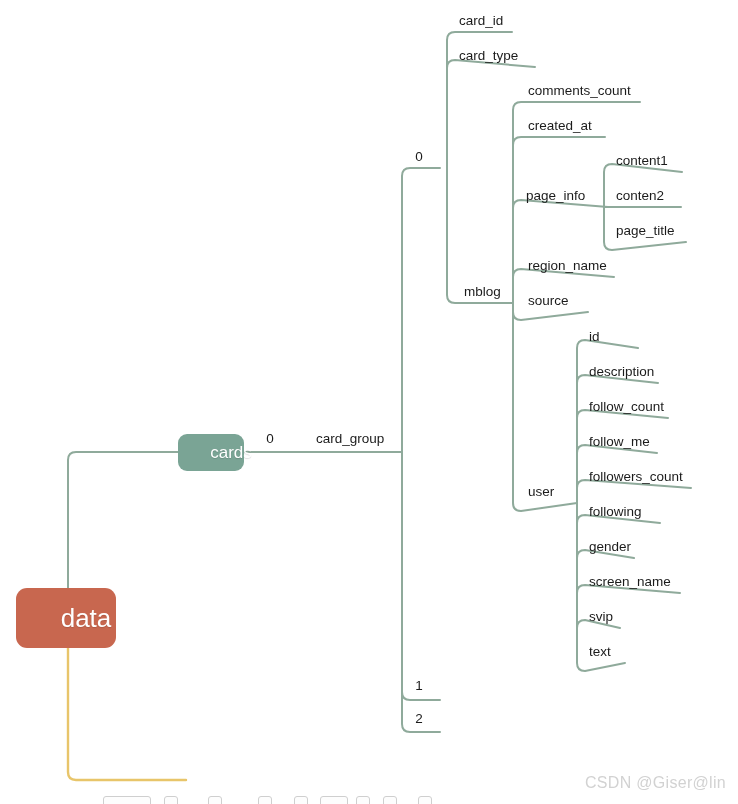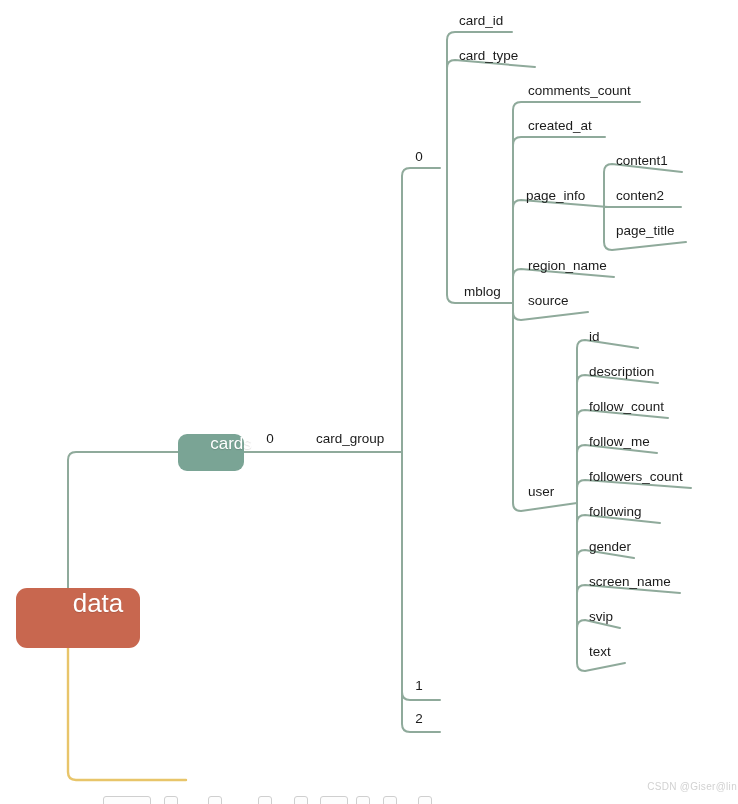--- a/index.html
+++ b/index.html
@@ -49,21 +49,21 @@
   }
   .idx-label {
     font-family: "Liberation Sans", sans-serif;
     font-size: 13.5px;
     fill: #1b1b1b;
   }
   .node-box {
     position: absolute;
     border-radius: 9px;
     display: flex;
-    align-items: flex-start;
+    align-items: center;
     justify-content: center;
     color: #ffffff;
     box-sizing: border-box;
     text-shadow: 0 1px 1px rgba(0,0,0,0.13);
     padding-left: 40px;
   }
   .node-data {
     background: #c8674f;
     font-size: 26px;
     border-radius: 11px;
@@ -73,24 +73,24 @@
     font-size: 17px;
   }
   .node-pageinfo {
     background: #f0d587;
     color: #2a2a2a;
     font-size: 16px;
     text-shadow: none;
   }
   .watermark {
     position: absolute;
-    right: 1px;
+    right: 12px;
     bottom: 12px;
     font-family: "Liberation Sans", sans-serif;
-    font-size: 10px;
+    font-size: 16px;
     color: #d2d2d2;
     letter-spacing: 0.3px;
     user-select: none;
   }
   .bottom-strip {
     position: absolute;
     left: 0;
     bottom: 0;
     width: 738px;
     height: 12px;
@@ -174,21 +174,21 @@
     <text class="leaf-label" x="589" y="411">follow_count</text>
     <text class="leaf-label" x="589" y="446">follow_me</text>
     <text class="leaf-label" x="589" y="481">followers_count</text>
     <text class="leaf-label" x="589" y="516">following</text>
     <text class="leaf-label" x="589" y="551">gender</text>
     <text class="leaf-label" x="589" y="586">screen_name</text>
     <text class="leaf-label" x="589" y="621">svip</text>
     <text class="leaf-label" x="589" y="656">text</text>
   </svg>
 
-  <div class="node-box node-data" style="left:16px; top:588px; width:124px; height:60px;">
+  <div class="node-box node-data" style="left:16px; top:588px; width:100px; height:60px;">
     <span>data</span>
   </div>
 
   <div class="node-box node-cards" style="left:178px; top:434px; width:66px; height:37px;">
     <span>cards</span>
   </div>
 
 
   <div class="bottom-strip">
     <div class="strip-chip" style="left:103px; width:46px; height:12px;"></div>

